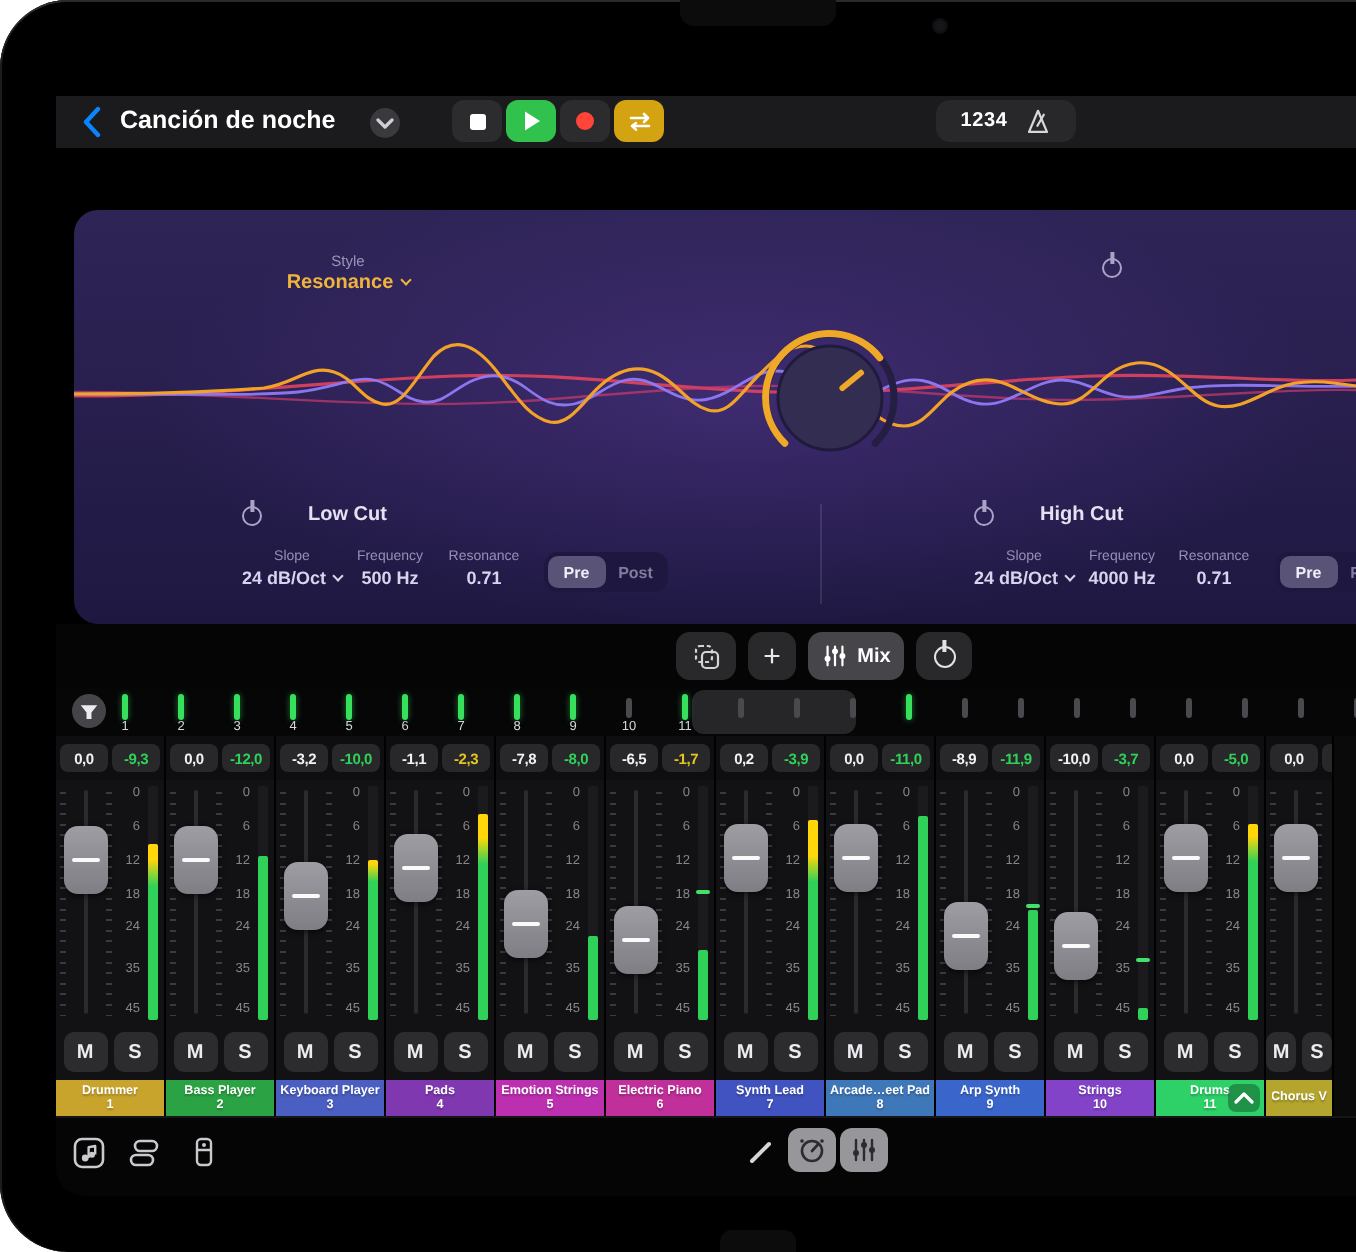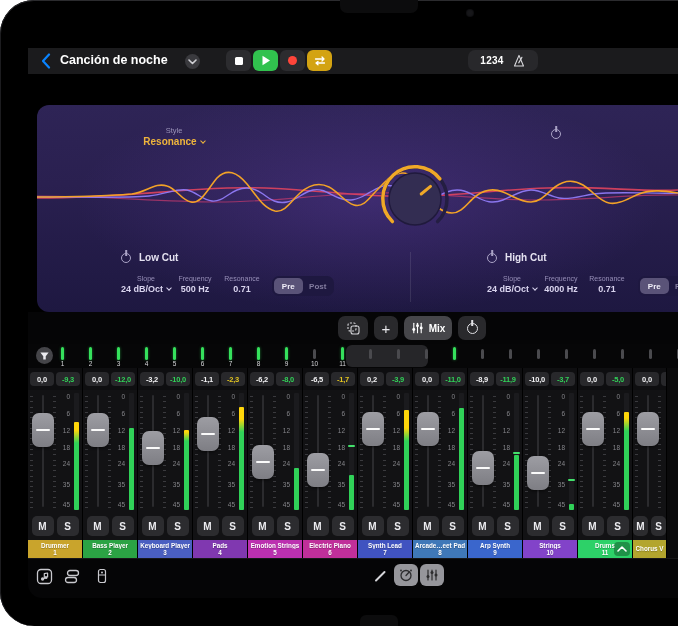--- a/index.html
+++ b/index.html
@@ -63,21 +63,21 @@
   .pwr::before{content:"";position:absolute;left:50%;top:-4px;width:1.6px;height:6px;background:currentColor;transform:translateX(-50%);box-shadow:0 0 0 1.2px transparent}
   .panelpwr{position:absolute;left:514px;top:24px;color:#aaa3c6}
   .driveblk{position:absolute;left:338px;top:50px;width:80px;text-align:center;z-index:3}
   .drivelabel{font-size:8.5px;color:#b3accf}
   .driveval{font-size:11px;font-weight:700;color:#eeb43c;margin-top:2px}
   .waveform{position:absolute;left:0;top:55px;z-index:1}
   .knobsvg{position:absolute;left:338px;top:54px;z-index:2}
 
   .cutsec{position:absolute;top:145px;height:58px}
   .cutdivider{position:absolute;left:373px;top:147px;width:1px;height:50px;background:rgba(255,255,255,.10)}
-  .cuttitle-row{position:absolute;top:2px;display:flex;align-items:center;gap:8px;color:#c9c2e2}
+  .cuttitle-row{position:absolute;top:2px;display:flex;align-items:center;gap:23px;color:#c9c2e2}
   .cuttitle{font-size:10px;font-weight:600;color:#e4e1f0}
   .stat{position:absolute;top:25px;text-align:center}
   .statlabel{font-size:7px;color:#978fb8;line-height:1.2}
   .statval{font-size:9px;font-weight:600;color:#d9d4ee;line-height:1.5;white-space:nowrap}
   .seg{position:absolute;top:26px;width:62px;height:20px;background:#1e1840;border-radius:7px;display:flex;padding:2px;gap:1px}
   .segbtn{width:29px;height:16px;border-radius:5px;border:none;font-size:8px;font-weight:700;font-family:inherit;display:flex;align-items:center;justify-content:center;background:transparent;color:#837c9f}
   .segbtn.on{background:#5a5378;color:#f0eef8}
 
   
   .mixtoolbar{position:absolute;left:0;top:282px;width:100%;height:32px;background:#050506}
@@ -452,21 +452,21 @@
        <button class="msbtn">S</button>
      </div>
      <div class="nametab" style="background:#8038b0">
        <div class="tname">Pads</div>
        <div class="tnum">4</div>
 
      </div>
         </div>
         <div class="strip">
           <div class="dbrow">
-       <span class="pill">-6,2</span>
+       <span class="pill">-7,8</span>
        <span class="pill pk ">-8,0</span>
      </div>
      <div class="farea">
        <div class="ticks" style="left:2px"></div>
        <div class="ticks" style="left:25px"></div>
        <div class="groove"></div>
        <span class="slabel" style="top:4px">0</span>
             <span class="slabel" style="top:21px">6</span>
             <span class="slabel" style="top:38px">12</span>
             <span class="slabel" style="top:55px">18</span>

